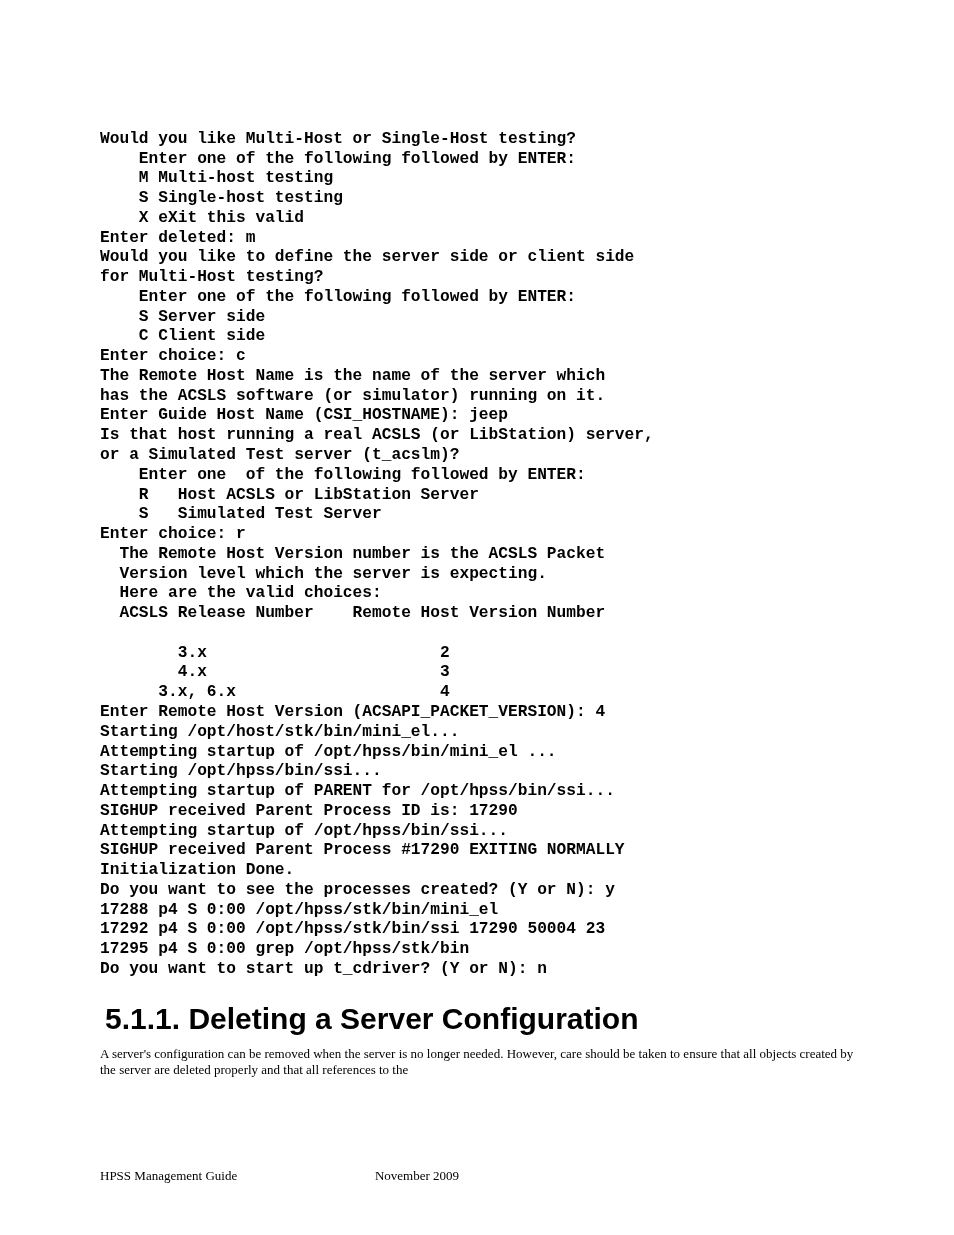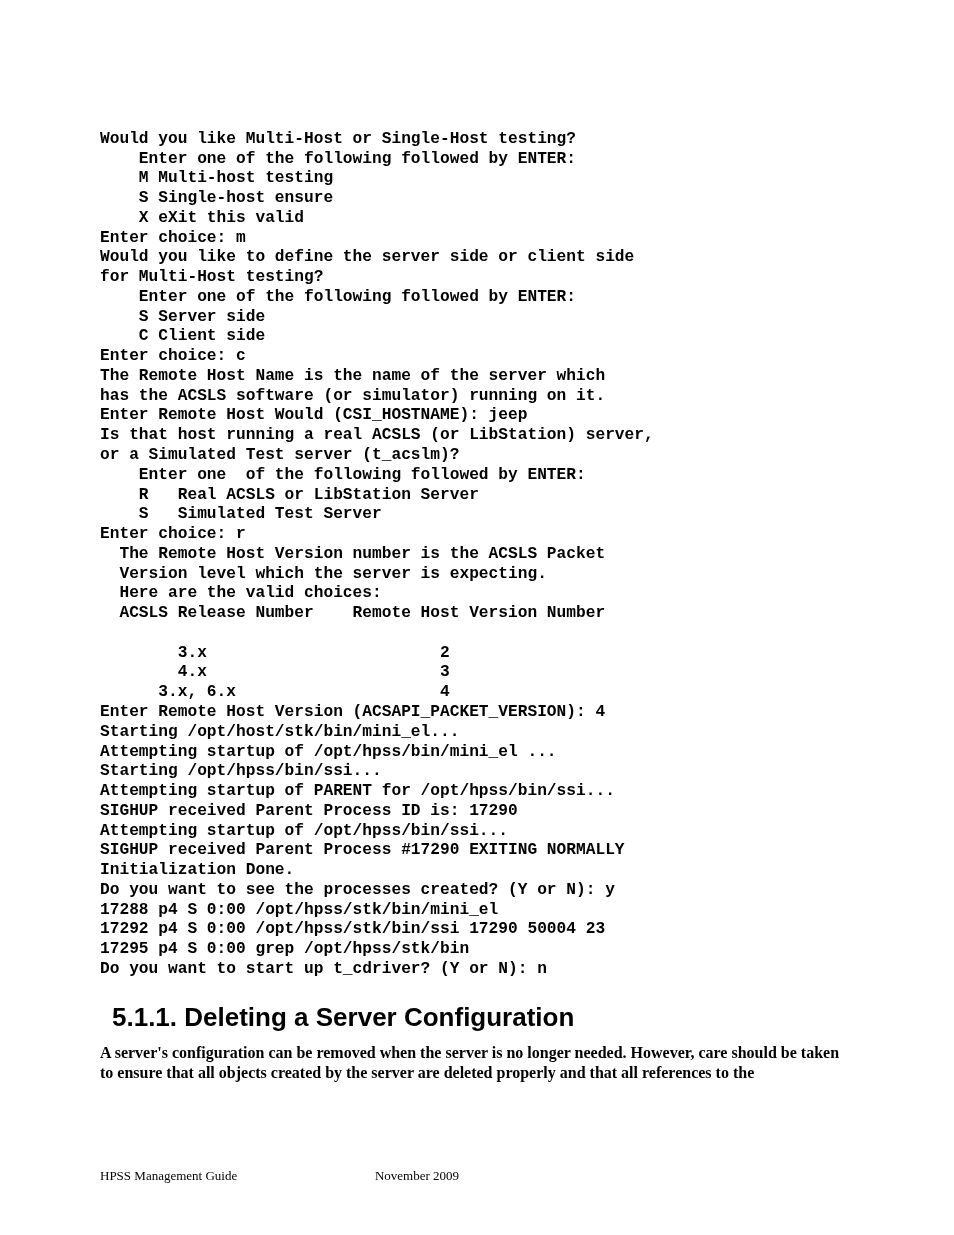--- a/index.html
+++ b/index.html
@@ -19,29 +19,28 @@
   .terminal {
     font-family: "Courier New", Courier, monospace;
     font-weight: bold;
     font-size: 16.2px;
     line-height: 1.22;
     white-space: pre;
   }
   h3.section-heading {
     font-family: Arial, Helvetica, sans-serif;
     font-weight: bold;
-    font-size: 26px;
-    margin: 22px 0 10px 12px;
+    font-size: 30px;
+    margin: 22px 0 10px 5px;
   }
   .body-text {
     font-family: "Times New Roman", Times, serif;
-    font-size: 16px;
+    font-size: 13px;
     line-height: 1.25;
     margin: 0;
-    font-weight: bold;
   }
   .footer {
     position: absolute;
     left: 100px;
     right: 100px;
     bottom: 51px;
     font-family: Liberation Serif, serif;
     font-size: 13px;
   }
   .footer-row {
@@ -61,36 +60,36 @@
 </style>
 </head>
 <body>
 
 <div class="page">
 
   <div class="terminal">
 <span>Would you like Multi-Host or Single-Host testing?</span>
 <span>    Enter one of the following followed by ENTER:</span>
 <span>    M Multi-host testing</span>
-<span>    S Single-host ensure</span>
+<span>    S Single-host testing</span>
 <span>    X eXit this valid</span>
-<span>Enter choice: m</span>
+<span>Enter deleted: m</span>
 <span>Would you like to define the server side or client side</span>
 <span>for Multi-Host testing?</span>
 <span>    Enter one of the following followed by ENTER:</span>
 <span>    S Server side</span>
 <span>    C Client side</span>
 <span>Enter choice: c</span>
 <span>The Remote Host Name is the name of the server which</span>
 <span>has the ACSLS software (or simulator) running on it.</span>
-<span>Enter Remote Host Would (CSI_HOSTNAME): jeep</span>
+<span>Enter Guide Host Name (CSI_HOSTNAME): jeep</span>
 <span>Is that host running a real ACSLS (or LibStation) server,</span>
 <span>or a Simulated Test server (t_acslm)?</span>
 <span>    Enter one  of the following followed by ENTER:</span>
-<span>    R   Real ACSLS or LibStation Server</span>
+<span>    R   Host ACSLS or LibStation Server</span>
 <span>    S   Simulated Test Server</span>
 <span>Enter choice: r</span>
 <span>  The Remote Host Version number is the ACSLS Packet</span>
 <span>  Version level which the server is expecting.</span>
 <span>  Here are the valid choices:</span>
 <span>  ACSLS Release Number    Remote Host Version Number</span>
 <span></span>
 <span>        3.x                        2</span>
 <span>        4.x                        3</span>
 <span>      3.x, 6.x                     4</span>

